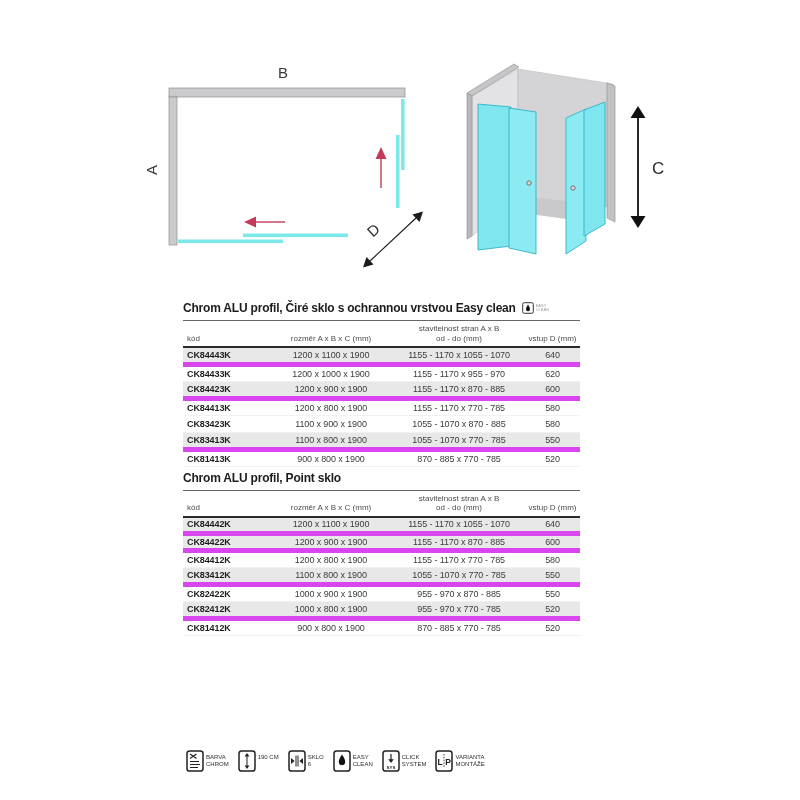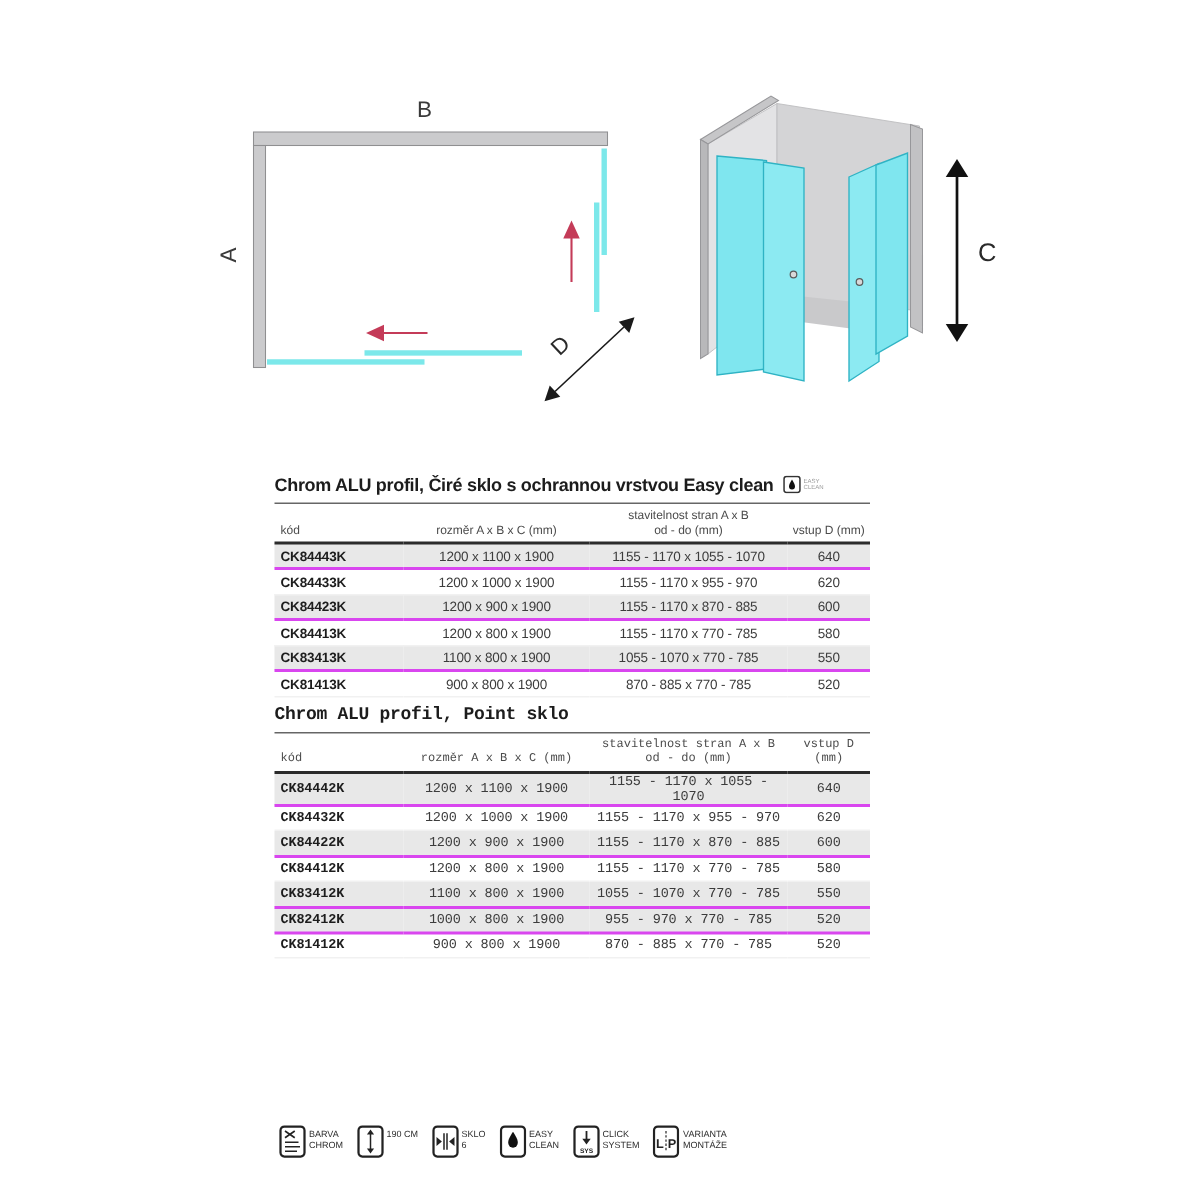--- a/index.html
+++ b/index.html
@@ -6,41 +6,41 @@
   *{box-sizing:border-box;}
   .page{position:relative;width:800px;height:800px;background:#ffffff;overflow:hidden;
         font-family:"Liberation Sans",sans-serif;color:#333;}
   svg text{font-family:"Liberation Sans",sans-serif;}
 
   
   .diag2d{position:absolute;left:135px;top:52px;}
   .diag3d{position:absolute;left:455px;top:50px;}
 
   
-  .sheet{position:absolute;left:183px;top:316px;width:397px;}
+  .sheet{position:absolute;left:183px;top:301px;width:397px;}
   .tbl-title-row{display:flex;align-items:flex-start;gap:6px;
                  border-bottom:1px solid #666;padding-bottom:5px;}
   .tbl-title{font-size:12px;font-weight:bold;color:#1c1c1c;line-height:14px;letter-spacing:-0.2px;}
   .ec-badge{display:inline-flex;align-items:center;gap:2px;margin-top:1px;}
   .ec-txt{display:flex;flex-direction:column;font-size:4px;line-height:4.5px;color:#999;
           font-style:normal;letter-spacing:0;}
   .ec-txt i{font-style:normal;}
 
   table.spec{width:100%;border-collapse:collapse;table-layout:fixed;}
   table.spec th{font-size:8px;font-weight:normal;color:#4c4c4c;vertical-align:bottom;
                 padding:3px 0 3px;border-bottom:2px solid #2b2b2b;line-height:9.5px;margin-top:40px;}
   table.spec th div{text-align:center;}
   table.spec th.c1 div{text-align:left;padding-left:4px;}
   table.spec td{font-size:9px;height:17px;padding:0;text-align:center;color:#3c3c3c;
                 letter-spacing:-0.1px;}
   table.spec td:first-child{text-align:left;padding-left:4px;font-weight:bold;color:#1d1d1d;}
   table.spec tbody tr{border-bottom:1px solid #f1f1f1;}
-  table.spec tbody tr.stripe{background:#e8e8e8;border-bottom:2px solid #d946ef;}
+  table.spec tbody tr.stripe{background:#e8e8e8;border-bottom:5px solid #d946ef;}
   .col1{width:86px;} .col2{width:124px;} .col3{width:132px;} .col4{width:55px;}
-  .tbl2{margin-top:4px;font-family:Liberation Mono, monospace;}
+  .tbl2{margin-top:4px;}
 
   
   .features{position:absolute;left:186px;top:750px;display:flex;gap:9px;align-items:flex-start;}
   .feat{display:flex;align-items:flex-start;gap:2px;}
   .feat-label{display:flex;flex-direction:column;font-size:6px;line-height:7px;color:#2e2e2e;
               margin-top:4px;letter-spacing:0;}
   .feat-label i{font-style:normal;white-space:nowrap;}
 </style>
 </head>
 <body>
@@ -163,20 +163,26 @@
               <td>1200 x 900 x 1900</td>
               <td>1155 - 1170 x 870 - 885</td>
               <td>600</td>
             </tr>
             <tr>
               <td>CK84413K</td>
               <td>1200 x 800 x 1900</td>
               <td>1155 - 1170 x 770 - 785</td>
               <td>580</td>
             </tr>
+            <tr>
+              <td>CK83423K</td>
+              <td>1100 x 900 x 1900</td>
+              <td>1055 - 1070 x 870 - 885</td>
+              <td>580</td>
+            </tr>
             <tr class="stripe">
               <td>CK83413K</td>
               <td>1100 x 800 x 1900</td>
               <td>1055 - 1070 x 770 - 785</td>
               <td>550</td>
             </tr>
             <tr>
               <td>CK81413K</td>
               <td>900 x 800 x 1900</td>
               <td>870 - 885 x 770 - 785</td>
@@ -214,44 +220,44 @@
               </th>
           </tr>
         </thead>
         <tbody>
             <tr class="stripe">
               <td>CK84442K</td>
               <td>1200 x 1100 x 1900</td>
               <td>1155 - 1170 x 1055 - 1070</td>
               <td>640</td>
             </tr>
-            <tr>
-              <td>CK84432K</td>
-              <td>1200 x 1000 x 1900</td>
-              <td>1155 - 1170 x 955 - 970</td>
-              <td>620</td>
-            </tr>
             <tr class="stripe">
               <td>CK84422K</td>
               <td>1200 x 900 x 1900</td>
               <td>1155 - 1170 x 870 - 885</td>
               <td>600</td>
             </tr>
             <tr>
               <td>CK84412K</td>
               <td>1200 x 800 x 1900</td>
               <td>1155 - 1170 x 770 - 785</td>
               <td>580</td>
             </tr>
             <tr class="stripe">
               <td>CK83412K</td>
               <td>1100 x 800 x 1900</td>
               <td>1055 - 1070 x 770 - 785</td>
               <td>550</td>
             </tr>
+            <tr>
+              <td>CK82422K</td>
+              <td>1000 x 900 x 1900</td>
+              <td>955 - 970 x 870 - 885</td>
+              <td>550</td>
+            </tr>
             <tr class="stripe">
               <td>CK82412K</td>
               <td>1000 x 800 x 1900</td>
               <td>955 - 970 x 770 - 785</td>
               <td>520</td>
             </tr>
             <tr>
               <td>CK81412K</td>
               <td>900 x 800 x 1900</td>
               <td>870 - 885 x 770 - 785</td>

